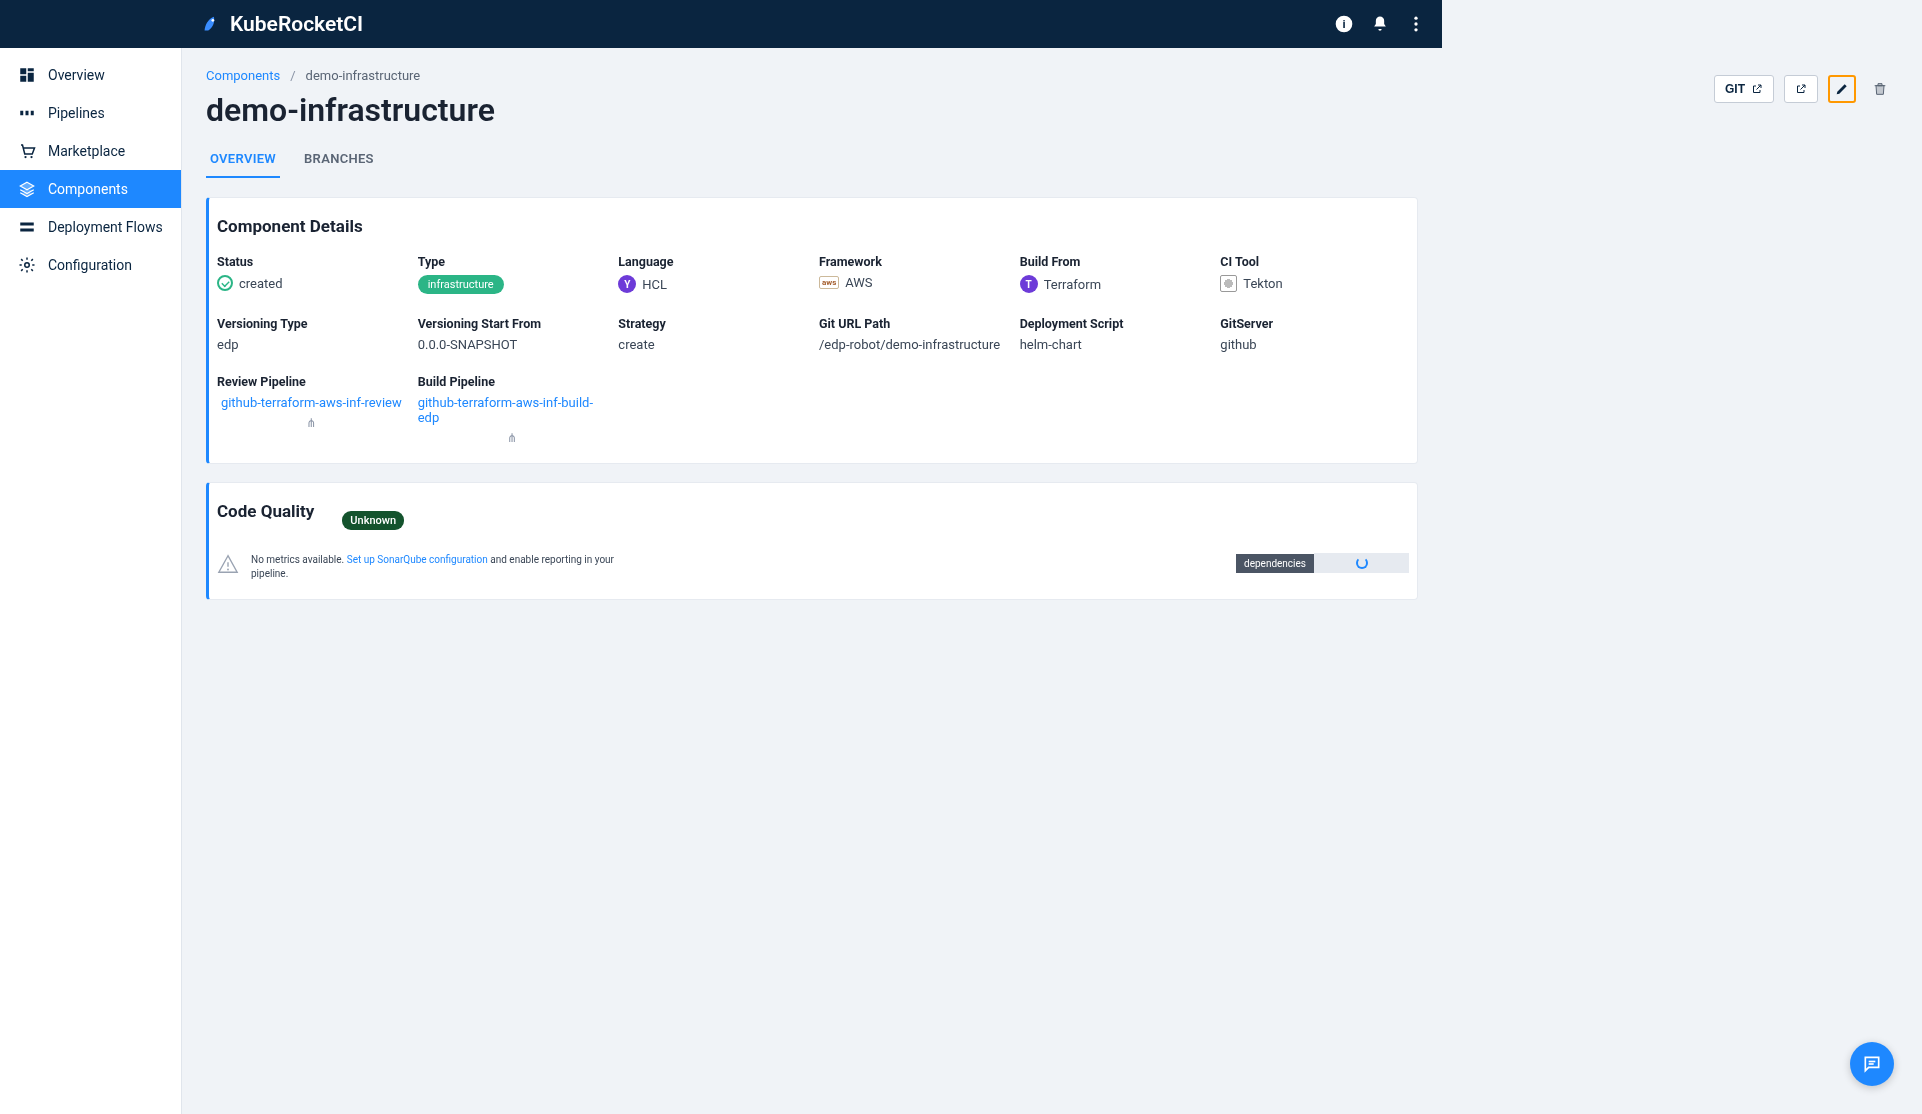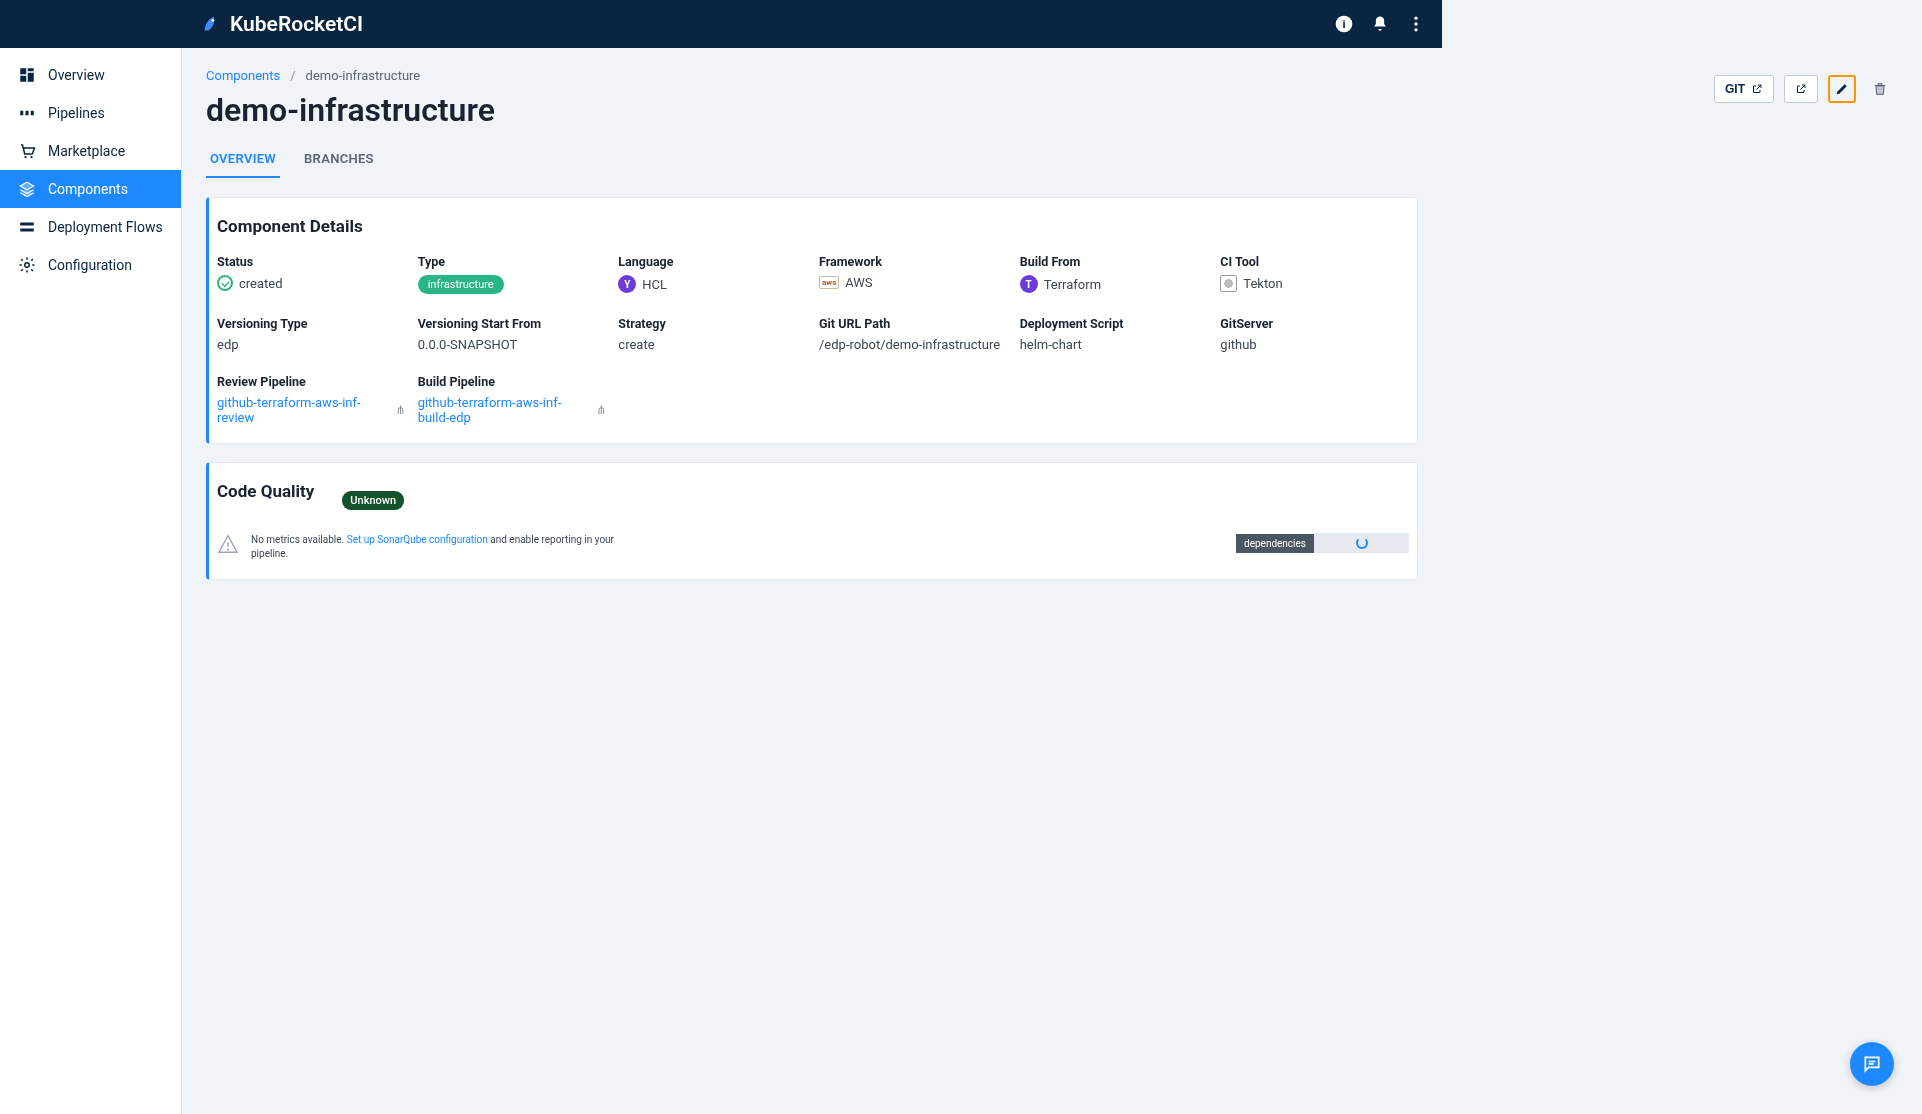--- a/index.html
+++ b/index.html
@@ -38,21 +38,21 @@
     
     .tabs { display: flex; gap: 20px; border-bottom: 1px solid transparent; margin-bottom: 18px; }
     .tab { padding: 10px 4px; font-size: 13px; font-weight: 600; color: #5a6575; cursor: pointer; border-bottom: 2px solid transparent; letter-spacing: 0.3px; }
     .tab.active { color: #1e88ff; border-bottom-color: #1e88ff; }
     
     .card { background: #fff; border: 1px solid #e6eaf0; border-radius: 4px; border-left: 3px solid #1e88ff; padding: 18px 8px; margin-bottom: 18px; }
     .card h2 { font-size: 17px; font-weight: 700; margin-bottom: 18px; color: #1a2332; }
     .details-grid { display: grid; grid-template-columns: repeat(6, 1fr); row-gap: 22px; column-gap: 12px; }
     .detail .lbl { font-size: 12.5px; font-weight: 700; color: #1a2332; margin-bottom: 6px; }
     .detail .val { font-size: 13px; color: #3a4656; display: flex; align-items: center; gap: 6px; }
-    .detail .val.link { color: #1e88ff; cursor: pointer; }
+    .detail .val.link { color: #1e88ff; cursor: pointer; flex-direction: column; }
     .pill { background: #2bb586; color: #fff; font-size: 11px; padding: 3px 10px; border-radius: 10px; }
     .badge-unknown { background: #14532d; color: #fff; font-size: 11px; padding: 3px 8px; border-radius: 9px; font-weight: 500; }
     .circ-icon { width: 18px; height: 18px; border-radius: 50%; display: inline-flex; align-items: center; justify-content: center; color: #fff; font-size: 10px; font-weight: 700; }
     .purple { background: #6d3bd8; }
     .aws-txt { font-size: 8px; color: #a35c2b; font-weight: 700; border: 1px solid #ccb99a; padding: 1px 2px; border-radius: 2px; }
     .check-green { width: 16px; height: 16px; border: 2px solid #2bb586; border-radius: 50%; position: relative; }
     .check-green::after { content: ""; position: absolute; left: 3px; top: 1px; width: 5px; height: 8px; border-right: 2px solid #2bb586; border-bottom: 2px solid #2bb586; transform: rotate(45deg) scale(0.7); }
     .mini-diag { color: #8a94a6; font-size: 12px; }
     .tekton-ic { width: 17px; height: 17px; display: inline-block; background: radial-gradient(circle, #bbb 40%, transparent 42%); border: 1px solid #999; border-radius: 2px; }
     

